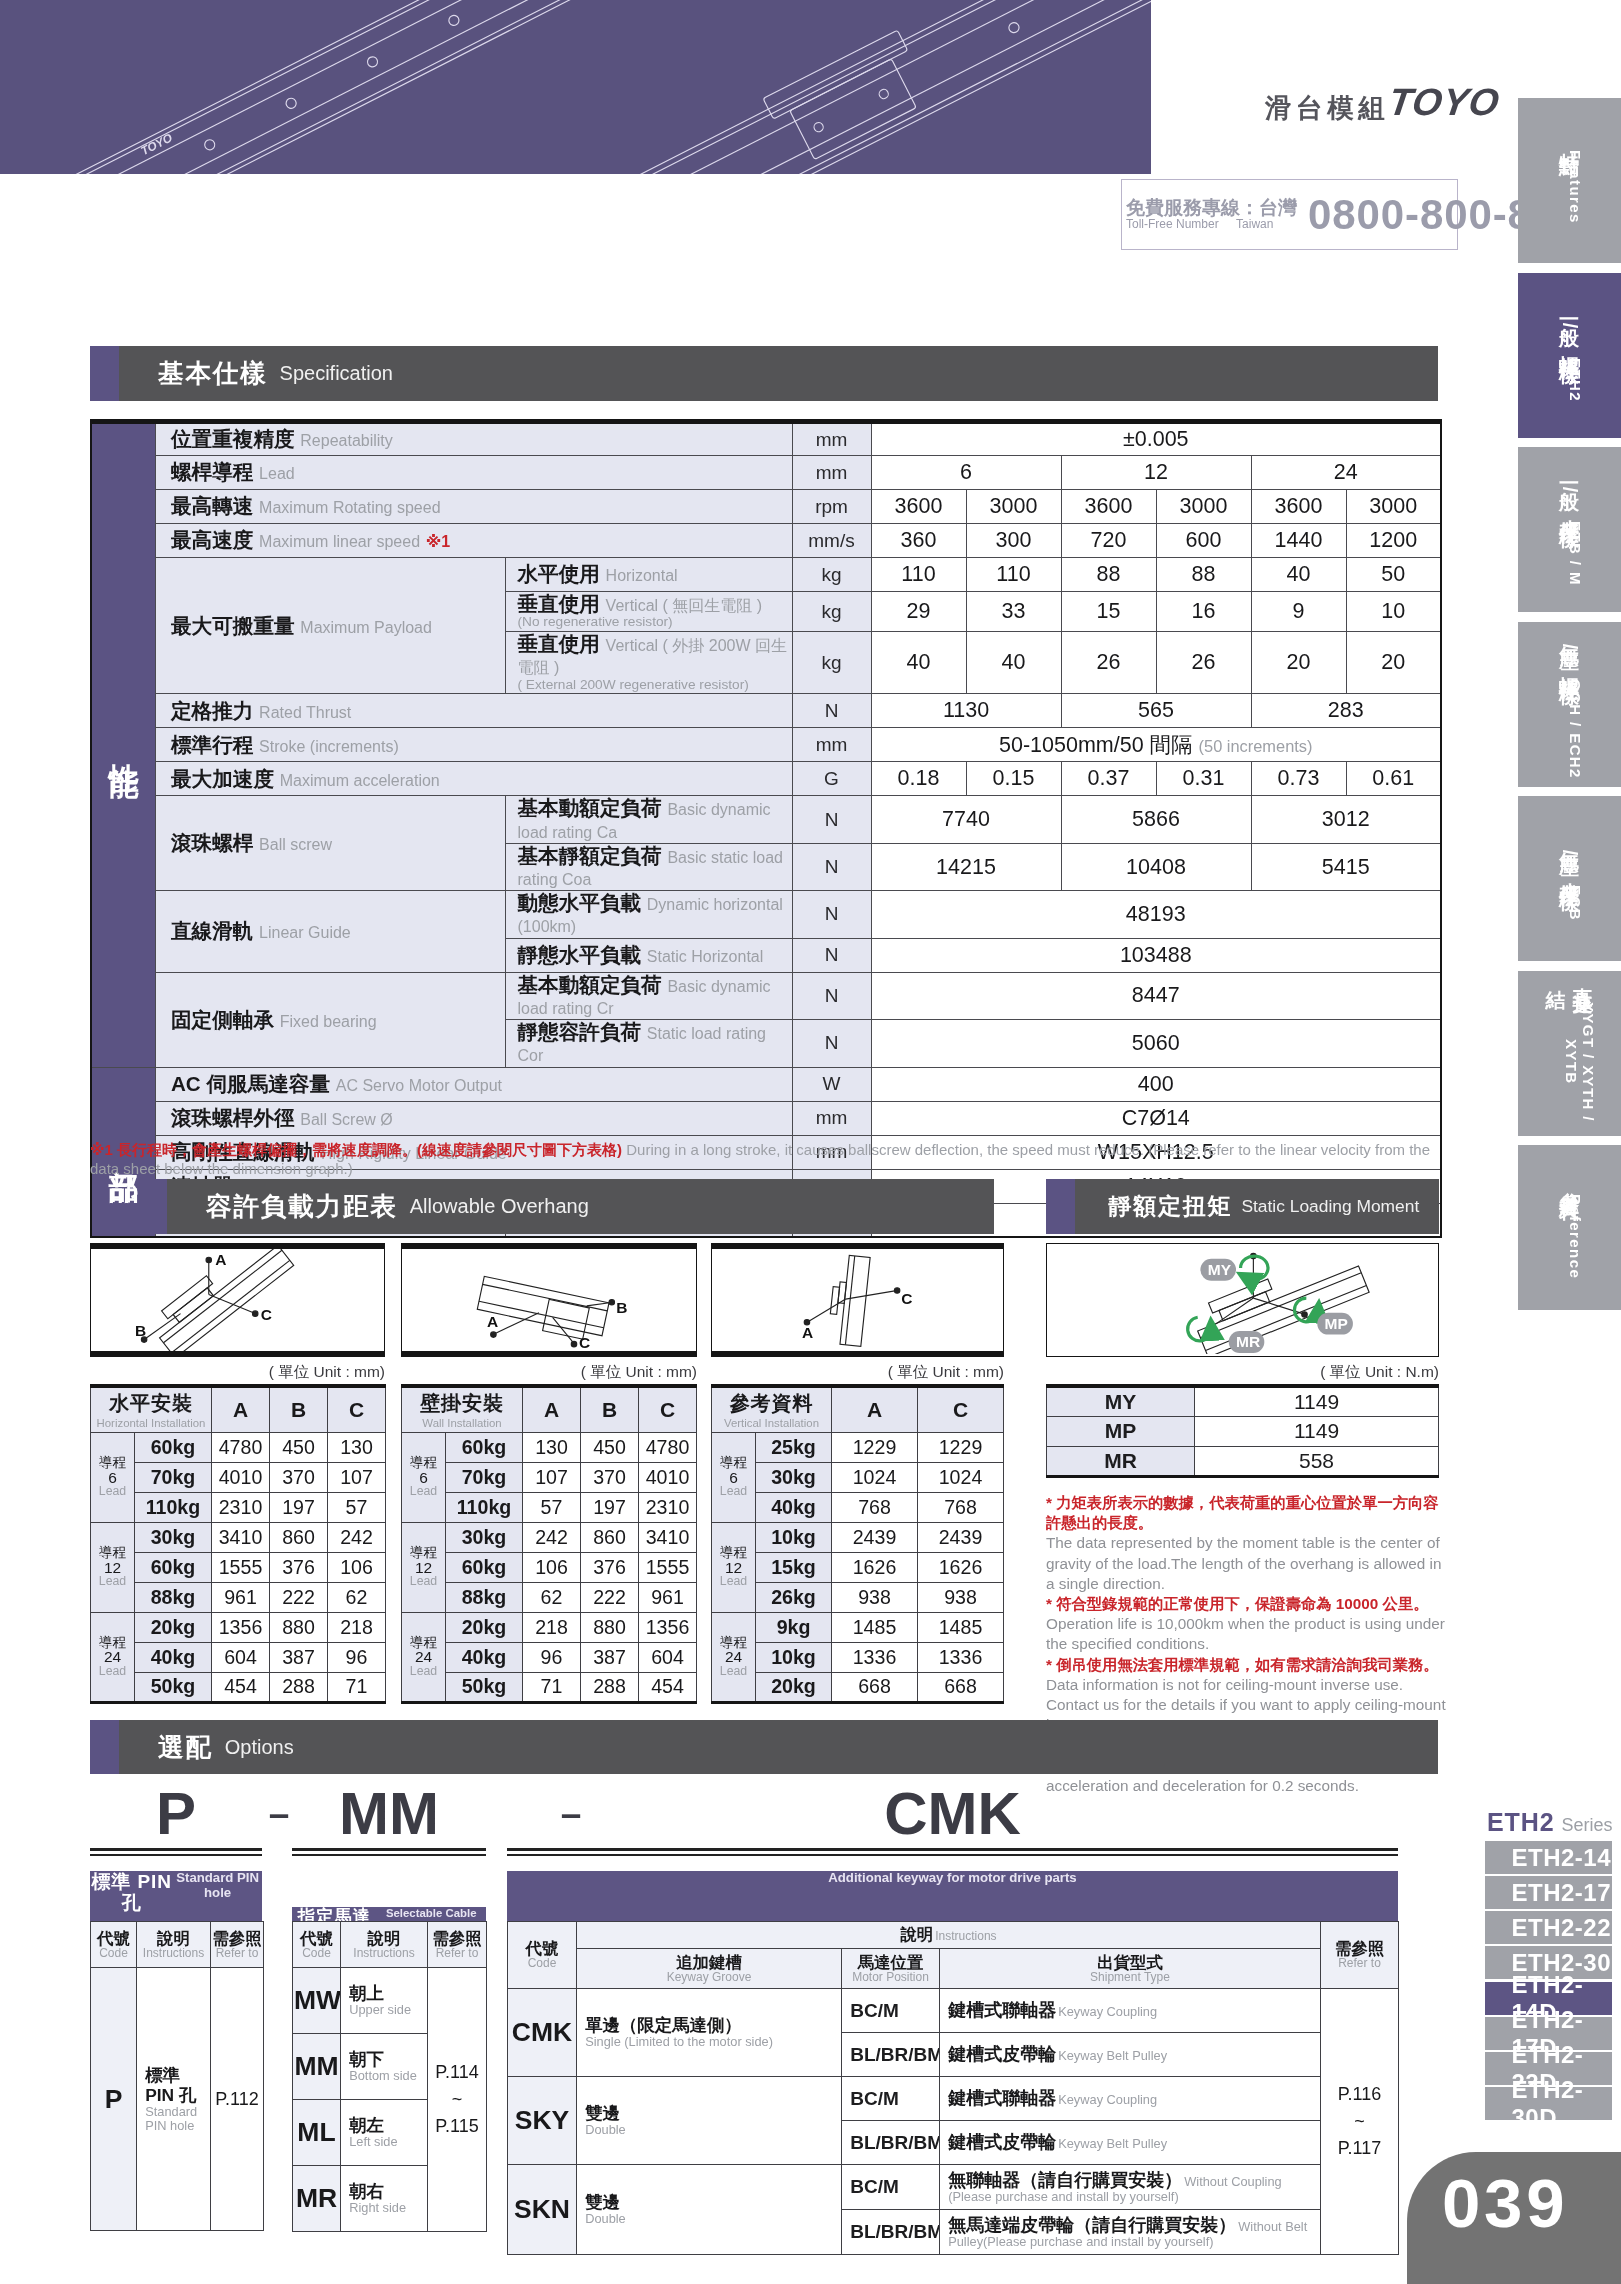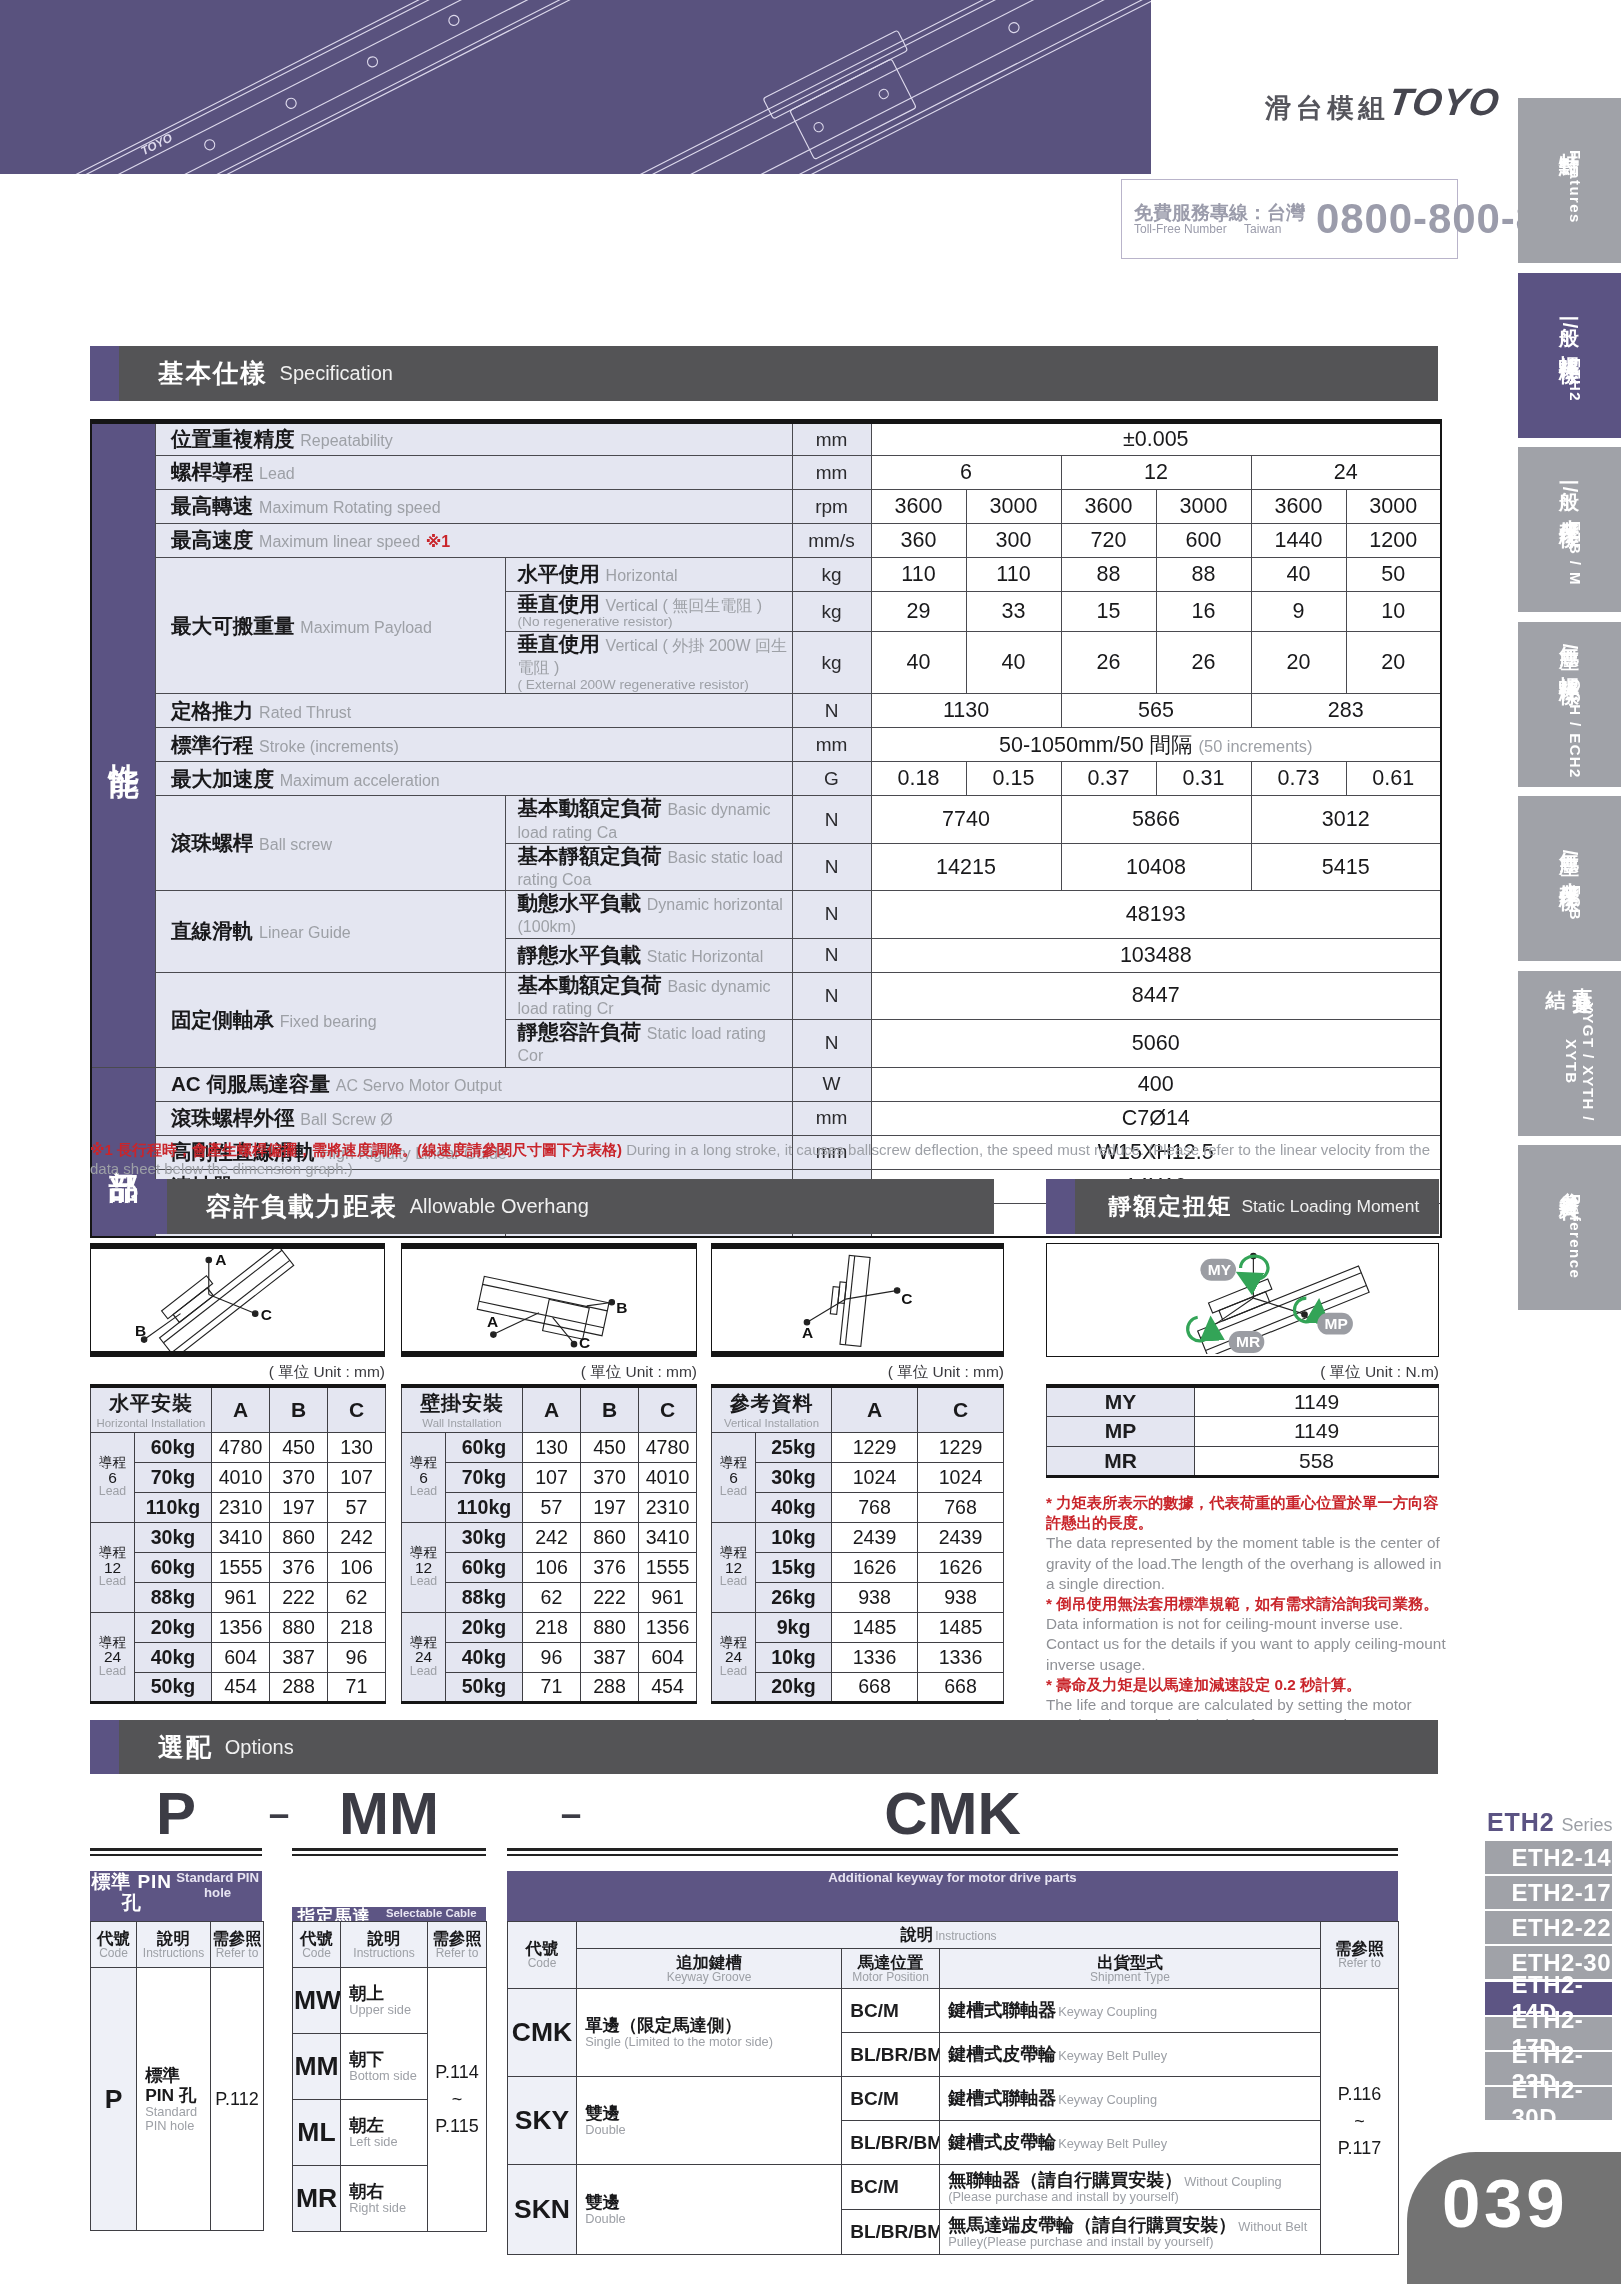--- a/index.html
+++ b/index.html
@@ -6,21 +6,21 @@
   body{width:1621px;height:2284px;position:relative;overflow:hidden;
        font-family:"Liberation Sans","DejaVu Sans",sans-serif;color:#1d1d1f;}
   .abs{position:absolute;}
 
   
   #hero{left:0;top:0;width:1151px;height:174px;background:#59527e;overflow:hidden;}
 
   
   #product-type{left:1265px;top:90px;font-size:26.5px;letter-spacing:4.6px;color:#55555c;font-weight:600;}
   #brand-logo{left:1389px;top:81px;font-size:38px;font-weight:900;font-style:italic;color:#46464f;letter-spacing:0.9px;transform:skewX(-8deg);}
-  #phone-box{left:1121px;top:179px;width:337px;height:80px;border:1.8px solid #b9b4ca;display:flex;align-items:center;padding:0 12px;box-sizing:border-box;gap:11px;}
+  #phone-box{left:1121px;top:179px;width:337px;height:71px;border:1.8px solid #b9b4ca;display:flex;align-items:center;padding:0 4px;box-sizing:border-box;gap:11px;}
   #phone-left{line-height:1.05;}
   #phone-zh{font-size:19px;color:#9b9cab;font-weight:600;white-space:nowrap;}
   #phone-en{font-size:12px;color:#9b9cab;display:flex;gap:17.4px;}
   #phone-number{font-size:42px;font-weight:800;color:#9b9cab;letter-spacing:0.9px;white-space:nowrap;}
 
   
   .side-tab{left:1518px;width:104px;height:165px;display:flex;align-items:center;justify-content:center;background:#a0a2a8;}
   .side-tab.active{background:#5b5383;}
   .tab-inner{writing-mode:vertical-rl;text-orientation:mixed;display:flex;gap:7.3px;color:#fff;text-align:center;}
   .tab-zh{font-size:20px;font-weight:700;letter-spacing:2.7px;}
@@ -862,20 +862,24 @@
         </tr>
       </tbody>
   </table>
 </div>
 <div class="abs" id="static-notes">
     <div>
       <div class="nz">* 力矩表所表示的數據，代表荷重的重心位置於單一方向容許懸出的長度。</div>
                    <div class="ne">The data represented by the moment table is the center of gravity of the load.The length of the overhang is allowed in a single direction.</div>
     </div>
     <div>
+      <div class="nz">* 符合型錄規範的正常使用下，保證壽命為 10000 公里。</div>
+                   <div class="ne">Operation life is 10,000km when the product is using under the specified conditions.</div>
+    </div>
+    <div>
       <div class="nz">* 倒吊使用無法套用標準規範，如有需求請洽詢我司業務。</div>
                    <div class="ne">Data information is not for ceiling-mount inverse use. Contact us for the details if you want to apply ceiling-mount inverse usage.</div>
     </div>
     <div>
       <div class="nz">* 壽命及力矩是以馬達加減速設定 0.2 秒計算。</div>
                    <div class="ne">The life and torque are calculated by setting the motor acceleration and deceleration for 0.2 seconds.</div>
     </div>
   </div>
 
 <div class="abs sec-head" style="left:90px;top:1720px;width:1348px;height:54px;">

